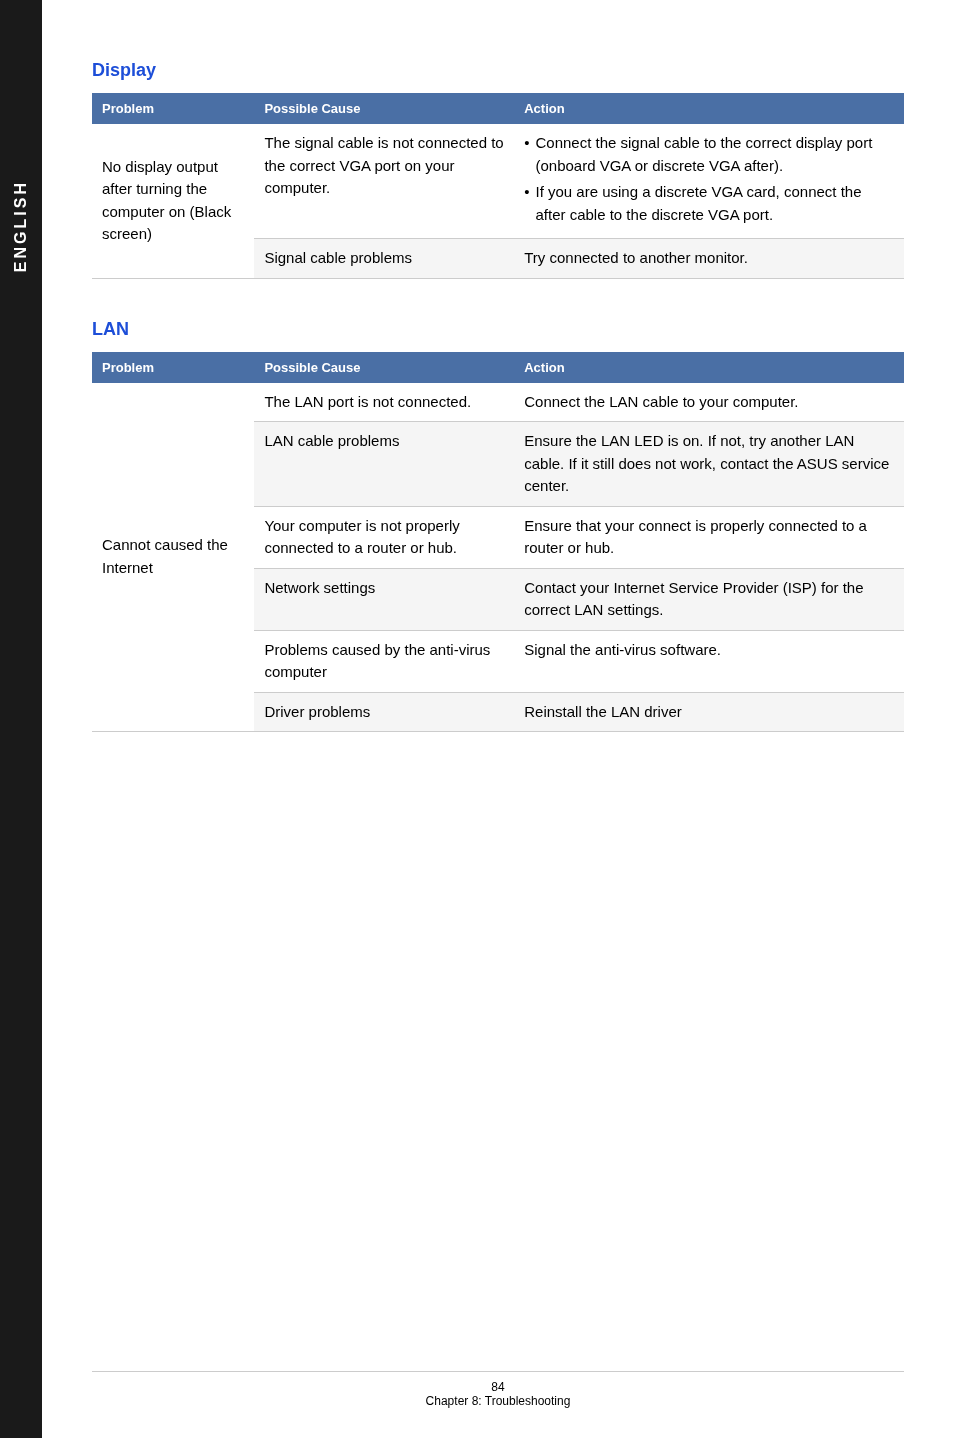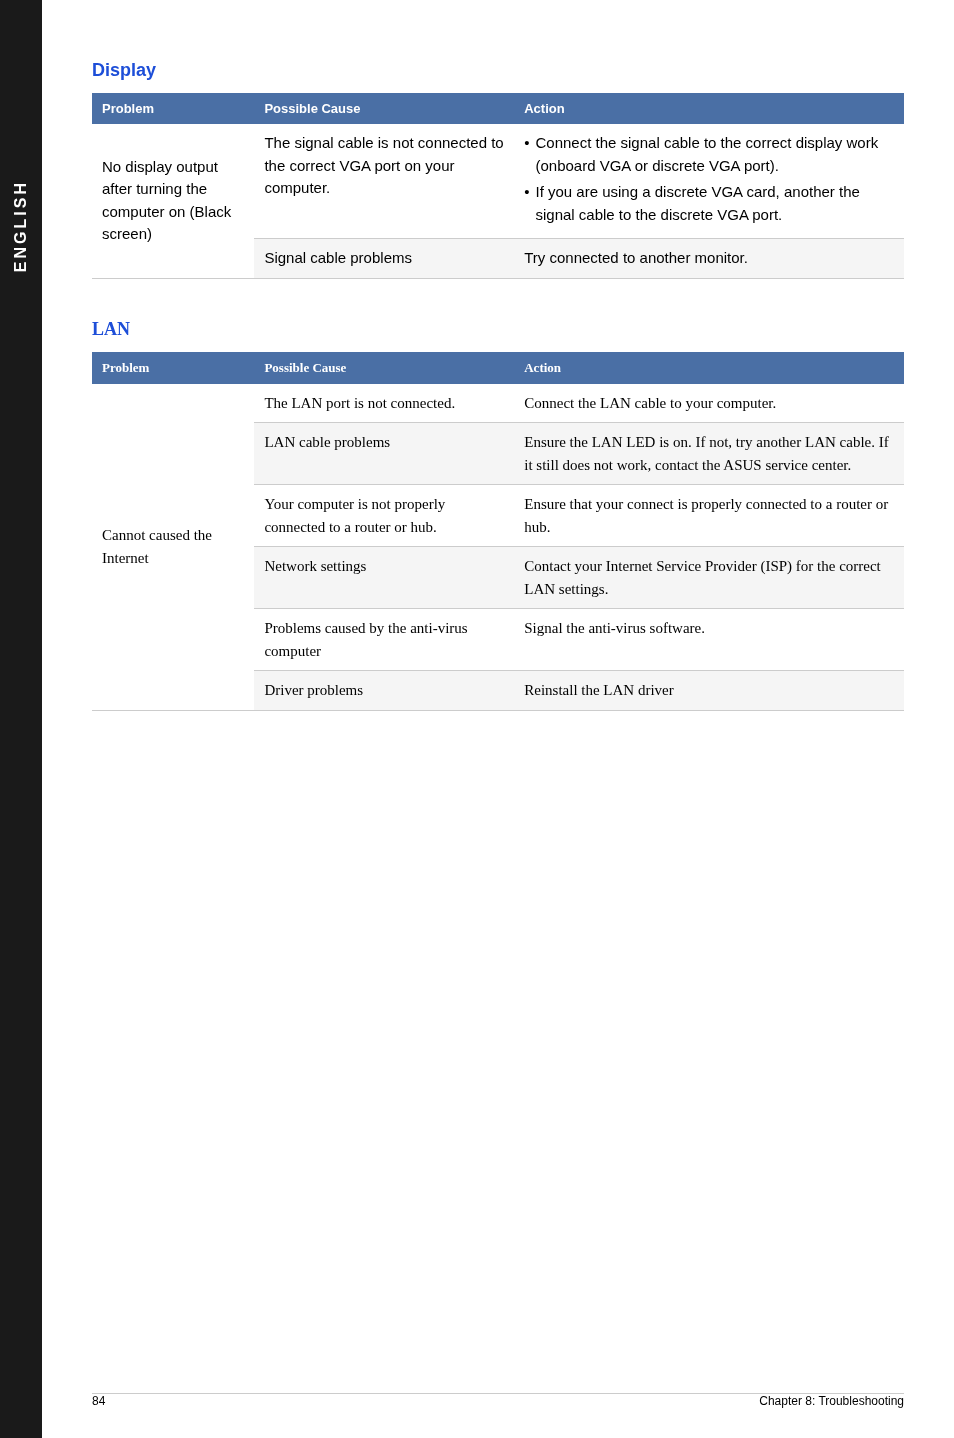--- a/index.html
+++ b/index.html
@@ -121,36 +121,36 @@
     
     .footer {
       position: absolute;
       bottom: 30px;
       left: 50px;
       right: 50px;
       display: flex;
       justify-content: space-between;
       align-items: center;
       border-top: 1px solid #cccccc;
-      padding-top: 0;
+      padding-top: 8px;
+      flex-direction: column;
     }
 
     .footer-page {
       font-size: 12px;
     }
 
     .footer-chapter {
       font-size: 12px;
       text-align: right;
     }
 
     
     .lan-section {
       margin-top: 20px;
-      font-family: Liberation Serif, serif;
     }
 
     
     .problem-cell {
       vertical-align: middle;
     }
   </style>
 </head>
 <body>
 
@@ -175,24 +175,24 @@
         </thead>
         <tbody>
 
           <tr>
             <td class="col-problem problem-cell" rowspan="2">
               <span>No display output after turning the computer on (Black screen)</span>
             </td>
             <td class="col-cause">The signal cable is not connected to the correct VGA port on your computer.</td>
             <td class="col-action">
               <div class="bullet-item">
-                <span>Connect the signal cable to the correct display work (onboard VGA or discrete VGA port).</span>
+                <span>Connect the signal cable to the correct display port (onboard VGA or discrete VGA after).</span>
               </div>
               <div class="bullet-item">
-                <span>If you are using a discrete VGA card, another the signal cable to the discrete VGA port.</span>
+                <span>If you are using a discrete VGA card, connect the after cable to the discrete VGA port.</span>
               </div>
             </td>
           </tr>
 
           <tr>
             <td class="col-cause">Signal cable problems</td>
             <td class="col-action">Try connected to another monitor.</td>
           </tr>
         </tbody>
       </table>

